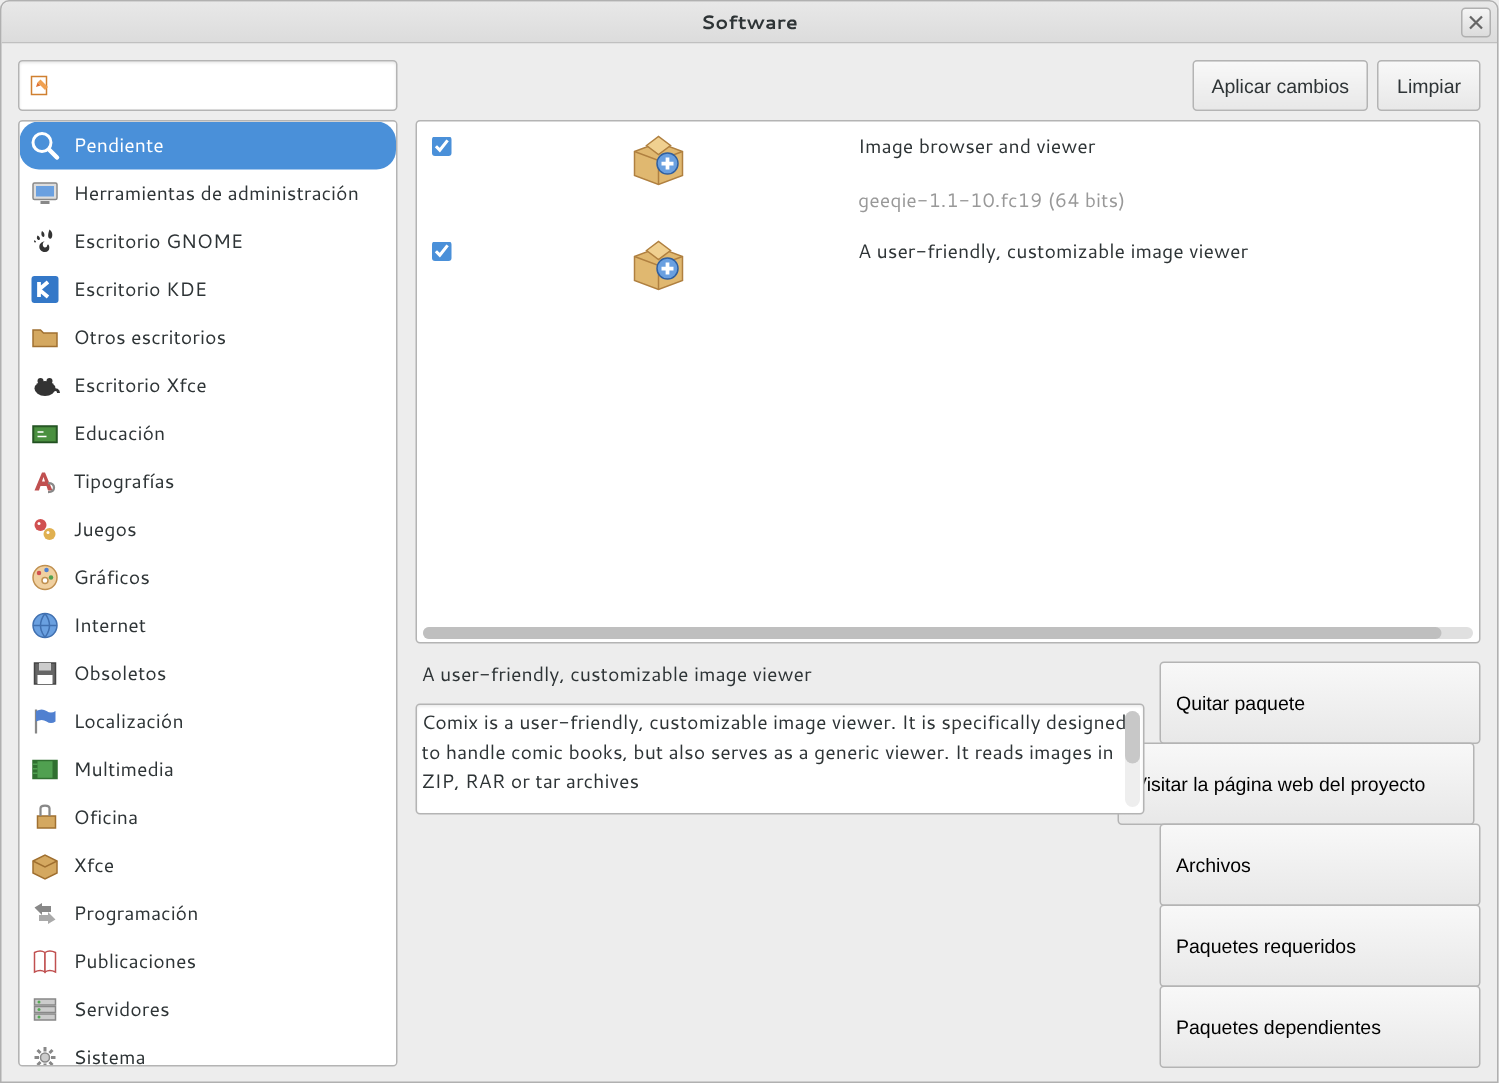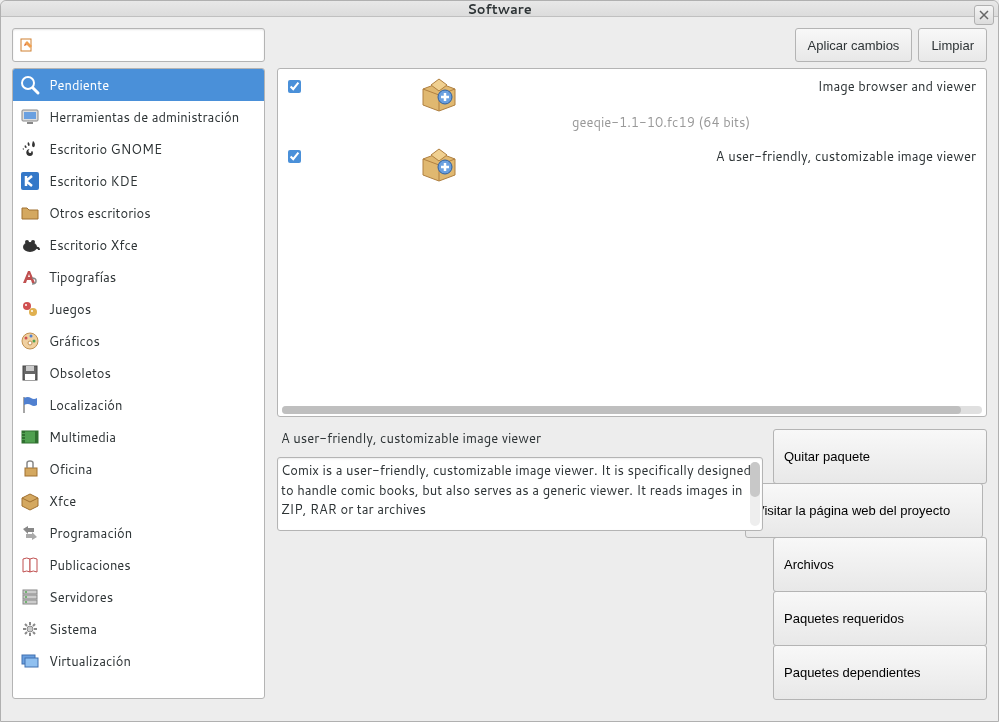--- a/index.html
+++ b/index.html
@@ -8,21 +8,21 @@
   font-size: 13px;
   background: #ededed;
   color: #2e3436;
   width: 999px;
   height: 722px;
   overflow: hidden;
   border: 1px solid #b0b0b0;
   border-radius: 6px 6px 0 0;
 }
 .titlebar {
-  height: 16px;
+  height: 28px;
   background: linear-gradient(#e8e8e8, #dcdcdc);
   border-bottom: 1px solid #c0c0c0;
   display: flex;
   align-items: center;
   justify-content: center;
   position: relative;
   border-radius: 6px 6px 0 0;
 }
 .titlebar-title { font-weight: bold; font-size: 13px; }
 .close-btn {
@@ -62,20 +62,21 @@
   border: 1px solid #b4b4b4;
   border-radius: 3px;
   overflow-y: auto;
 }
 .cat-item {
   display: flex; align-items: center;
   height: 27px;
   padding: 16px 6px;
   cursor: pointer;
   gap: 8px;
+  border-radius: 13px;
 }
 .cat-item.selected {
   background: #4a90d9;
   color: #fff;
 }
 .cat-icon {
   width: 22px; height: 22px;
   display: flex; align-items: center; justify-content: center;
   flex-shrink: 0;
 }
@@ -116,21 +117,21 @@
 .pkg-check {
   width: 18px; padding-top: 2px;
 }
 .pkg-check input { accent-color: #4a90d9; }
 .pkg-icon-col {
   width: 250px;
   display: flex; justify-content: center;
 }
 .pkg-box-icon { width: 44px; height: 36px; }
 .pkg-text { flex: 1; }
-.pkg-desc { color: #2e3436; font-size: 13px; text-align: right; }
+.pkg-desc { color: #2e3436; font-size: 13px; }
 .pkg-ver { color: #999; font-size: 13px; margin-top: 18px; }
 .hscroll {
   position: absolute; bottom: 2px; left: 4px; right: 4px;
   height: 8px;
   background: #e0e0e0;
   border-radius: 4px;
 }
 .hscroll-thumb {
   position: absolute; left: 0; width: 97%; height: 100%;
   background: #bfbfbf; border-radius: 4px;
@@ -253,20 +254,30 @@
               <circle cx="8" cy="8" r="2" fill="#333"></circle>
               <circle cx="14" cy="8" r="2" fill="#333"></circle>
               <path d="M16 14 Q20 13 20 16" stroke="#333" stroke-width="2" fill="none"></path>
             </svg>
           </span>
           <span>Escritorio Xfce</span>
         </div>
         <div class="cat-item">
           <span class="cat-icon">
             <svg viewBox="0 0 22 22">
+              <rect x="3" y="6" width="16" height="11" fill="#3a7030" stroke="#205020"></rect>
+              <rect x="4" y="7" width="14" height="9" fill="#4a9040"></rect>
+              <path d="M6 10 L10 10 M6 13 L12 13" stroke="#fff" stroke-width="1"></path>
+            </svg>
+          </span>
+          <span>Educación</span>
+        </div>
+        <div class="cat-item">
+          <span class="cat-icon">
+            <svg viewBox="0 0 22 22">
               <path d="M4 17 L9 5 L11 5 L16 17 L13 17 L12 14 L8 14 L7 17 Z M9 11 L11 11 L10 8 Z" fill="#c05050"></path>
               <path d="M13 12 Q17 12 17 15 Q17 18 13 18" fill="none" stroke="#888" stroke-width="1.5"></path>
             </svg>
           </span>
           <span>Tipografías</span>
         </div>
         <div class="cat-item">
           <span class="cat-icon">
             <svg viewBox="0 0 22 22">
               <circle cx="8" cy="8" r="4" fill="#d05050"></circle>
@@ -281,20 +292,29 @@
           <span class="cat-icon">
             <svg viewBox="0 0 22 22">
               <circle cx="11" cy="11" r="8" fill="#f0d0a0" stroke="#c09050"></circle>
               <circle cx="7" cy="8" r="1.5" fill="#d05050"></circle>
               <circle cx="12" cy="6" r="1.5" fill="#5080d0"></circle>
               <circle cx="15" cy="11" r="1.5" fill="#50a050"></circle>
               <circle cx="11" cy="13" r="2" fill="#fff" stroke="#c09050"></circle>
             </svg>
           </span>
           <span>Gráficos</span>
+        </div>
+        <div class="cat-item">
+          <span class="cat-icon">
+            <svg viewBox="0 0 22 22">
+              <circle cx="11" cy="11" r="8" fill="#6aa0e0" stroke="#4070b0"></circle>
+              <path d="M3 11 L19 11 M11 3 Q5 11 11 19 M11 3 Q17 11 11 19" stroke="#4070b0" fill="none"></path>
+            </svg>
+          </span>
+          <span>Internet</span>
         </div>
         <div class="cat-item">
           <span class="cat-icon">
             <svg viewBox="0 0 22 22">
               <rect x="4" y="4" width="14" height="14" fill="#666" stroke="#444"></rect>
               <rect x="7" y="4" width="8" height="5" fill="#ccc"></rect>
               <rect x="6" y="12" width="10" height="6" fill="#fff"></rect>
             </svg>
           </span>
           <span>Obsoletos</span>

